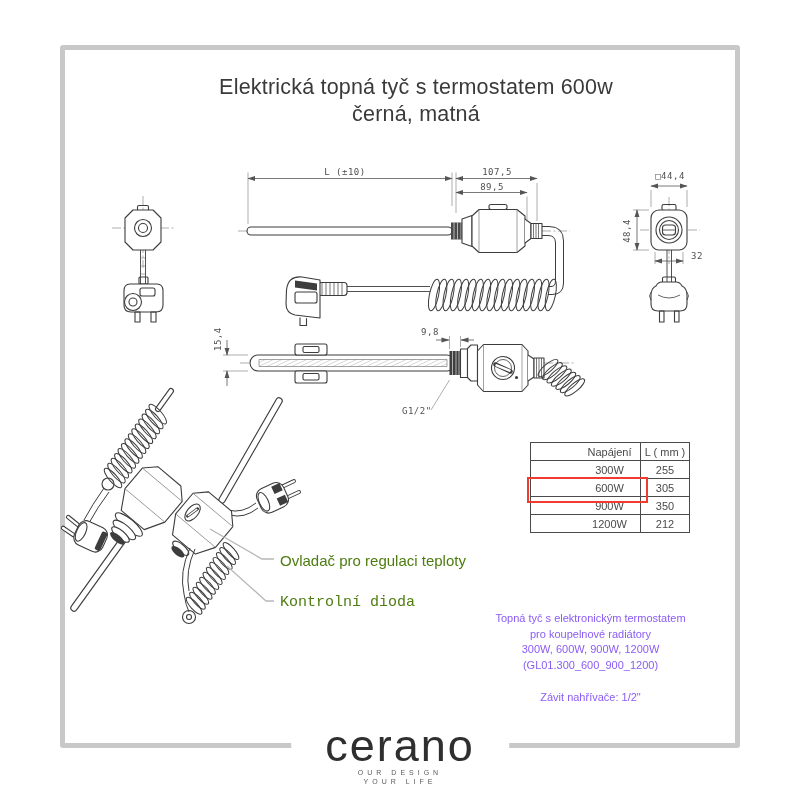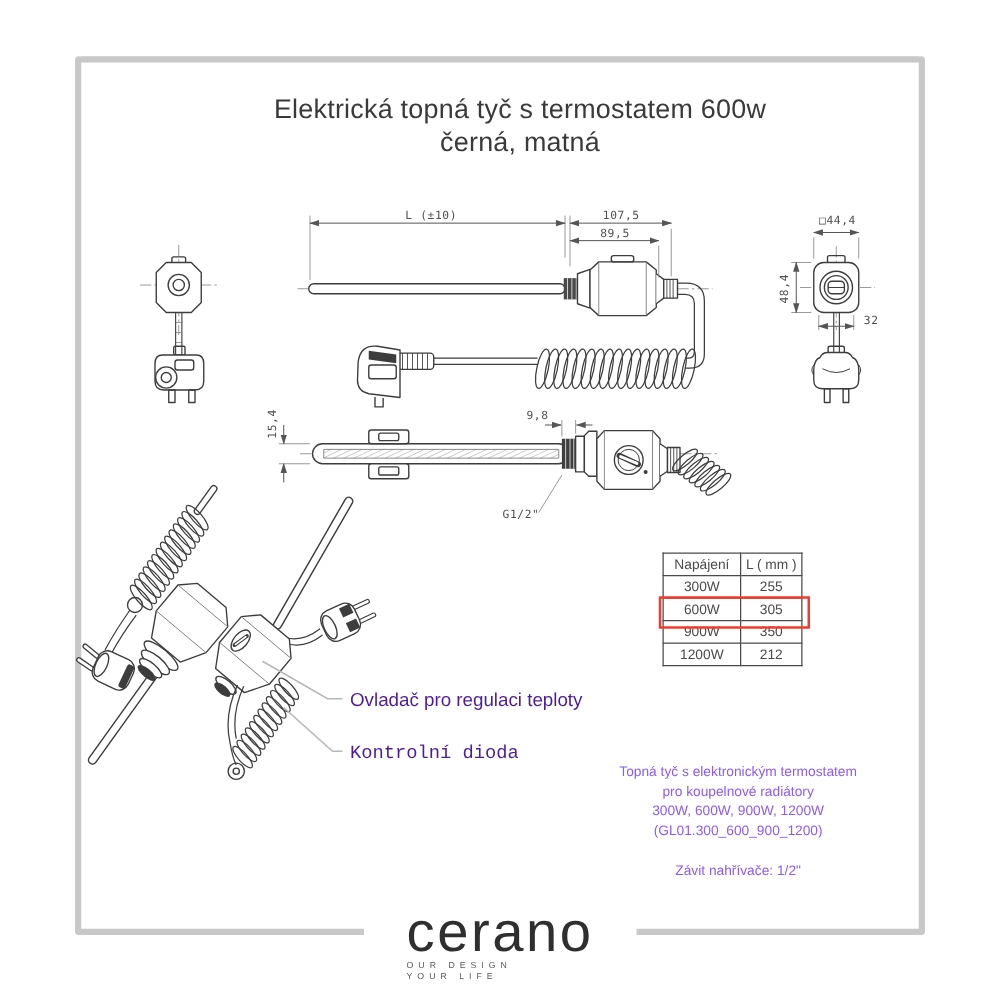--- a/index.html
+++ b/index.html
@@ -12,44 +12,44 @@
     box-sizing:border-box;border:5px solid #c8c8c8;border-radius:3px;
   }
   .title{
     position:absolute;left:0;top:74px;width:100%;text-align:center;
     color:#3a3a3a;font-size:21.5px;line-height:27px;font-weight:400;
     letter-spacing:0.2px;
     margin-left:16px;
   }
   svg.drawings{position:absolute;left:0;top:0;}
   .anno{
-    position:absolute;color:#4c1d95;font-size:15px;white-space:nowrap;
+    position:absolute;color:#4d7c0f;font-size:15px;white-space:nowrap;
   }
   .anno-regulator{left:280px;top:552px;}
   .anno-diode{left:280px;top:594px;font-family:Liberation Mono, monospace;}
   .spec-table{position:absolute;left:530px;top:442px;}
   .spec-table table{border-collapse:collapse;}
   .spec-table th,.spec-table td{
     border:1px solid #4a4a4a;text-align:center;font-weight:400;
     font-size:11px;color:#4a4a4a;height:17px;padding:0;
   }
-  .spec-table th:first-child,.spec-table td:first-child{width:61px;}
+  .spec-table th:first-child,.spec-table td:first-child{width:61px;padding-left:48px;}
   .spec-table th:last-child,.spec-table td:last-child{width:48px;}
   .row-highlight{
     position:absolute;left:-3px;top:35px;width:117px;height:22px;
     border:2px solid #f03b2e;pointer-events:none;
   }
   .description{
     position:absolute;left:483px;top:611px;width:215px;text-align:center;
     color:#8b5cf6;font-size:11px;line-height:15.5px;
   }
   .thread-note{margin-top:17px;}
   .logo{
     position:absolute;left:50%;top:724px;transform:translateX(-50%);
-    background:#ffffff;padding:0 34px;text-align:left;z-index:5;
+    background:#ffffff;padding:0 34px;text-align:center;z-index:5;
   }
   .logo-brand{
     font-size:45px;line-height:44px;color:#2f2f2f;font-weight:300;
     letter-spacing:2px;
   }
   .logo-tagline{
     font-size:7px;letter-spacing:4px;color:#5a5a5a;line-height:9px;
   }
   .dim{font-family:"DejaVu Sans Mono","DejaVu Sans",monospace;font-size:9px;fill:#4f4f4f;letter-spacing:0.5px;}
 </style>

